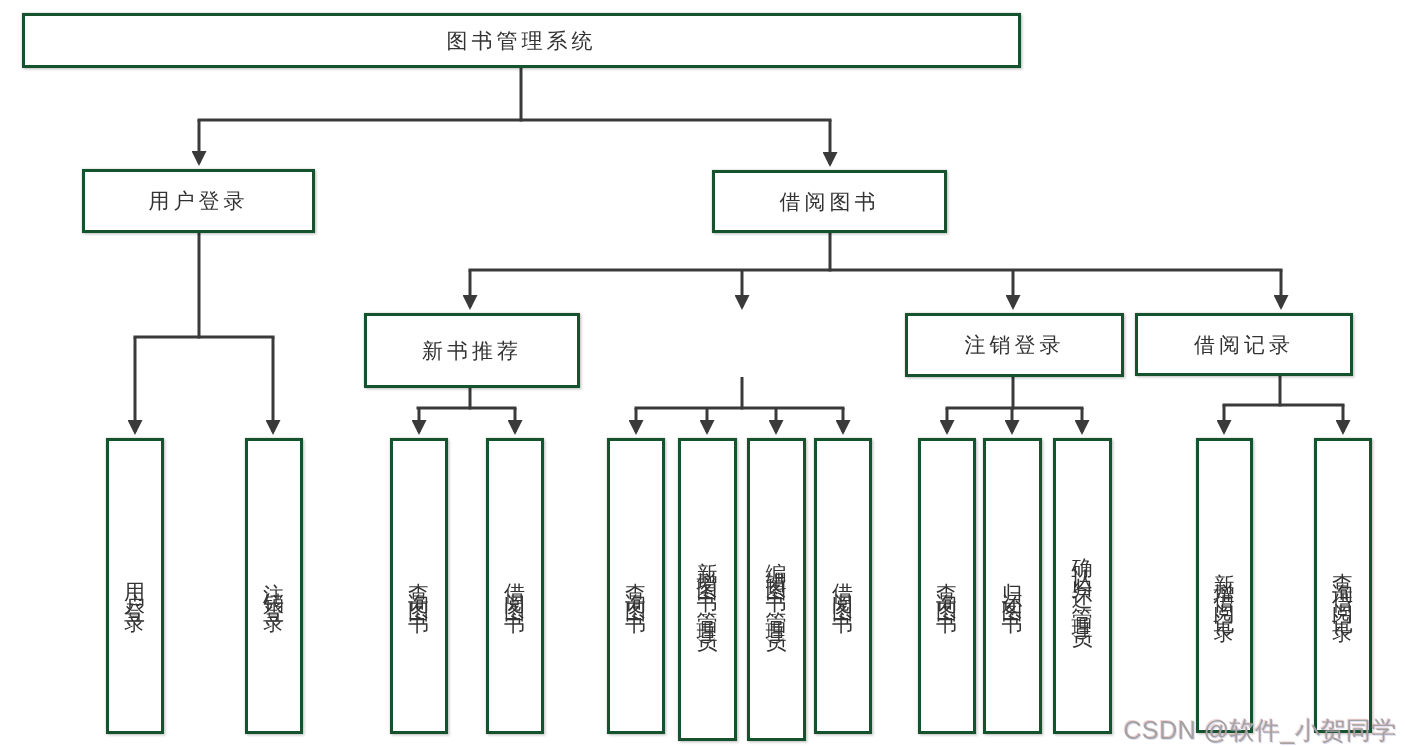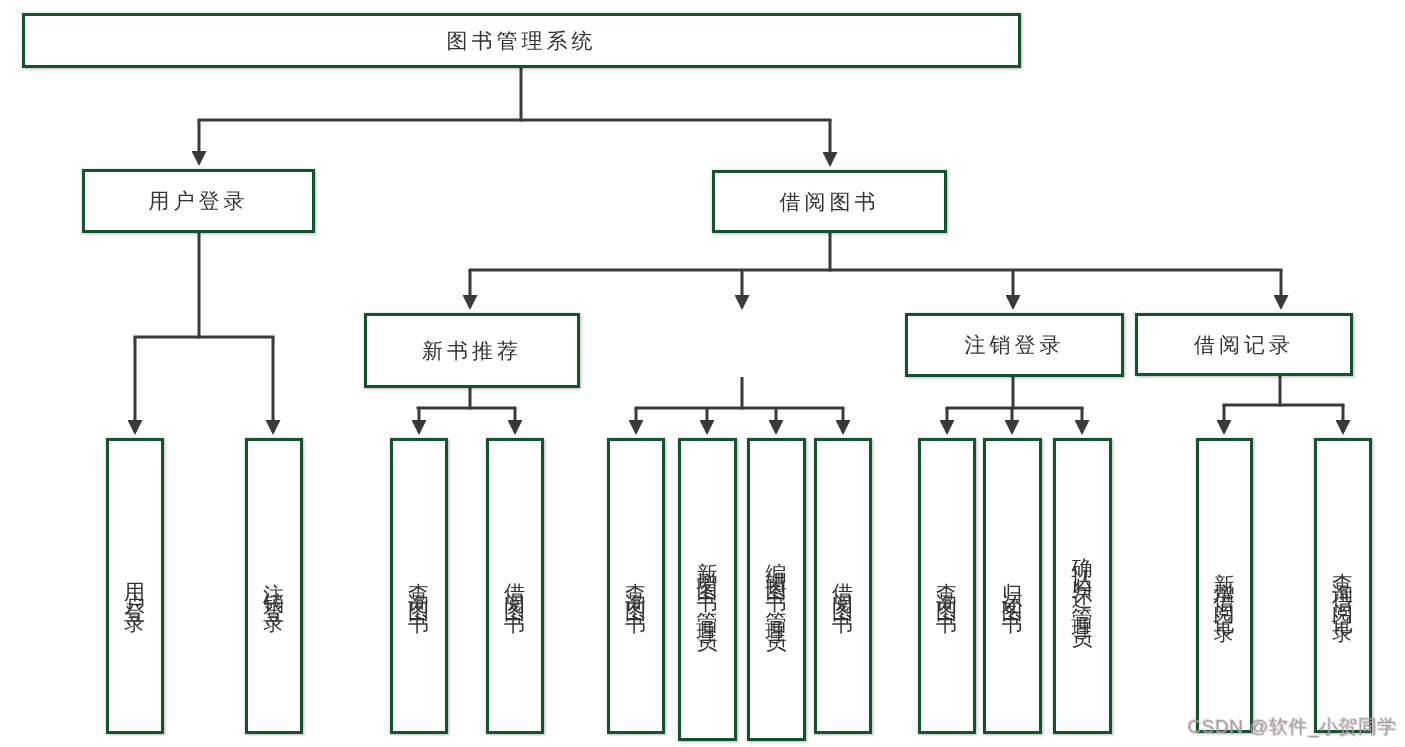--- a/index.html
+++ b/index.html
@@ -35,21 +35,21 @@
     font-size:21px;
     letter-spacing:10px;
     line-height:1;
     color:#333333;
     white-space:nowrap;
   }
   .watermark{
     position:absolute;
     right:8px;
     top:714px;
-    font-size:19px;
+    font-size:25px;
     color:#a3a3a3;
     letter-spacing:0.5px;
     white-space:nowrap;
     text-shadow:-1px -1px 0 rgba(205,90,90,.28), 1px 1px 0 rgba(110,110,215,.22);
   }
 </style>
 </head>
 <body>
 
 <div class="stage">

